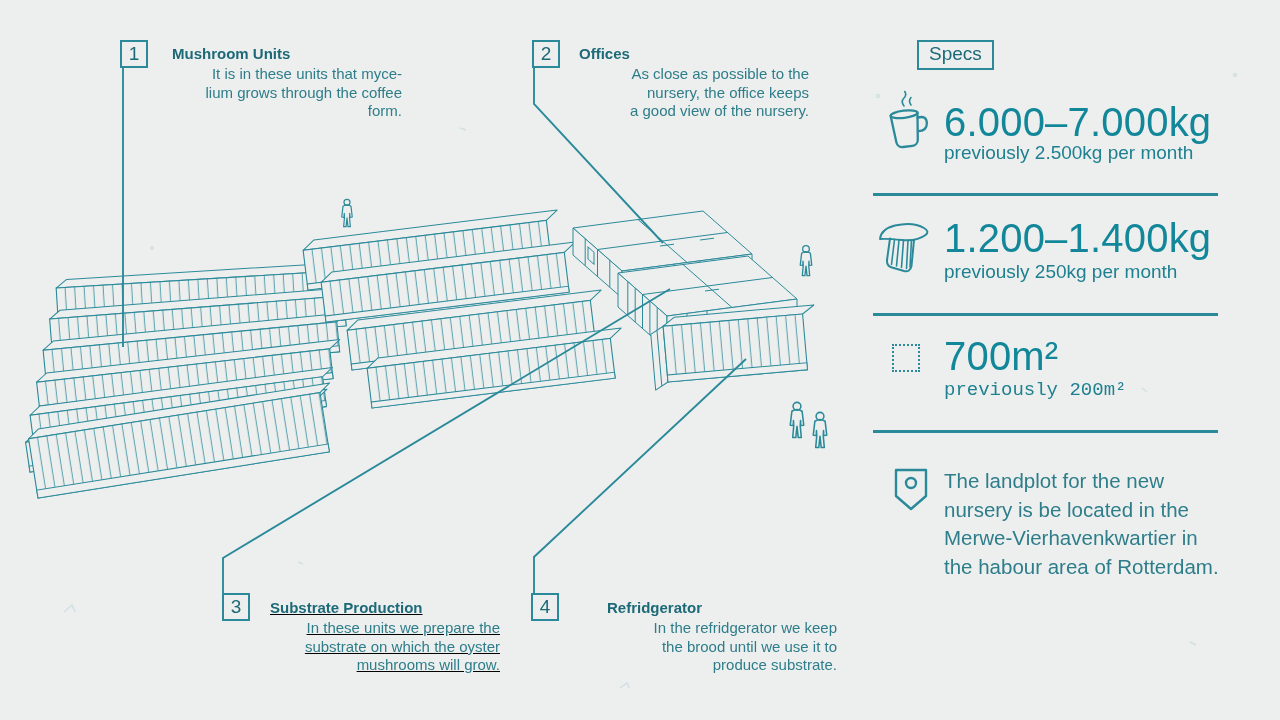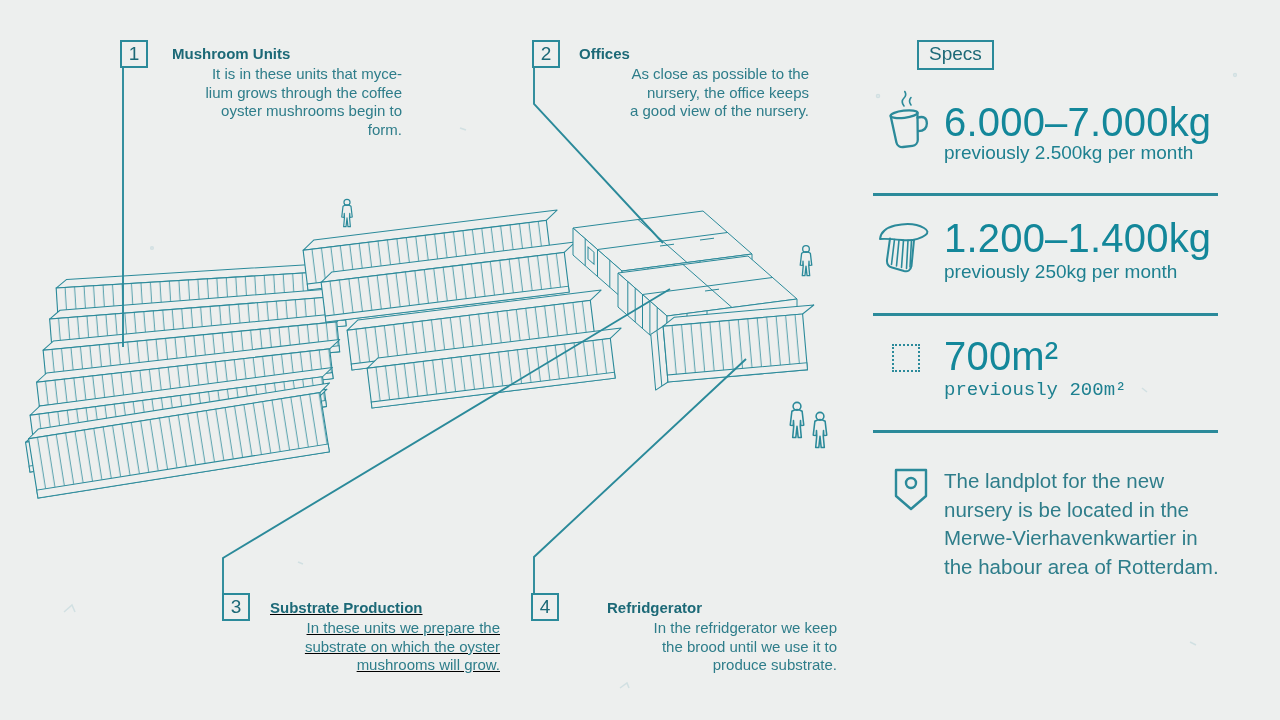--- a/index.html
+++ b/index.html
@@ -175,21 +175,20 @@
   </svg>
 
   <div class="callout">
     <div class="numbox" style="left:120px;top:40px;">
       <span>1</span>
     </div>
     <div class="ctext" style="left:172px;top:45px;">
       <div class="ctitle">Mushroom Units</div>
       <div class="cline">It is in these units that myce-</div>
       <div class="cline">lium grows through the coffee</div>
-      <div class="cline">oyster mushrooms begin to</div>
       <div class="cline">form.</div>
     </div>
   </div>
 
   <div class="callout">
     <div class="numbox" style="left:532px;top:40px;">
       <span>2</span>
     </div>
     <div class="ctext" style="left:579px;top:45px;">
       <div class="ctitle">Offices</div>

